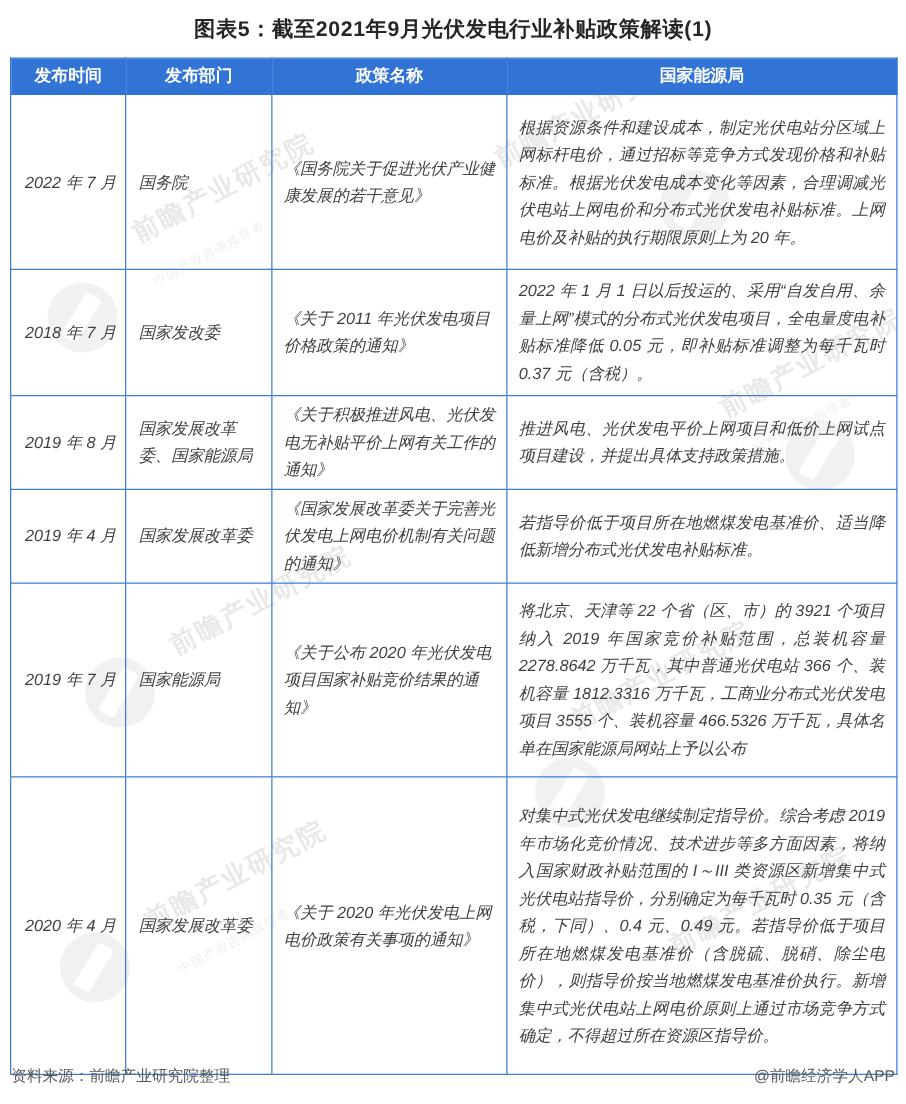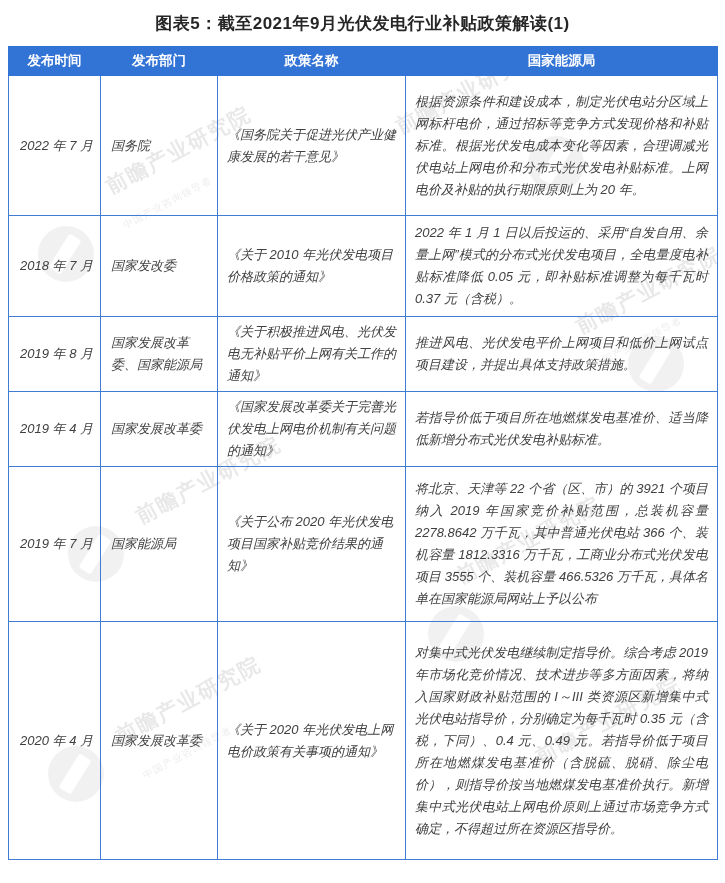--- a/index.html
+++ b/index.html
@@ -113,21 +113,21 @@
     <tbody>
       <tr>
         <td class="col-date">2022 年 7 月</td>
         <td class="col-dept">国务院</td>
         <td class="col-policy">《国务院关于促进光伏产业健康发展的若干意见》</td>
         <td class="col-content">根据资源条件和建设成本，制定光伏电站分区域上网标杆电价，通过招标等竞争方式发现价格和补贴标准。根据光伏发电成本变化等因素，合理调减光伏电站上网电价和分布式光伏发电补贴标准。上网电价及补贴的执行期限原则上为 20 年。</td>
       </tr>
       <tr>
         <td class="col-date">2018 年 7 月</td>
         <td class="col-dept">国家发改委</td>
-        <td class="col-policy">《关于 2010 年光伏发电项目价格政策的通知》</td>
+        <td class="col-policy">《关于 2011 年光伏发电项目价格政策的通知》</td>
         <td class="col-content">2022 年 1 月 1 日以后投运的、采用“自发自用、余量上网”模式的分布式光伏发电项目，全电量度电补贴标准降低 0.05 元，即补贴标准调整为每千瓦时 0.37 元（含税）。</td>
       </tr>
       <tr>
         <td class="col-date">2019 年 8 月</td>
         <td class="col-dept">国家发展改革委、国家能源局</td>
         <td class="col-policy">《关于积极推进风电、光伏发电无补贴平价上网有关工作的通知》</td>
         <td class="col-content">推进风电、光伏发电平价上网项目和低价上网试点项目建设，并提出具体支持政策措施。</td>
       </tr>
       <tr>
         <td class="col-date">2019 年 4 月</td>
@@ -143,14 +143,18 @@
       </tr>
       <tr>
         <td class="col-date">2020 年 4 月</td>
         <td class="col-dept">国家发展改革委</td>
         <td class="col-policy">《关于 2020 年光伏发电上网电价政策有关事项的通知》</td>
         <td class="col-content">对集中式光伏发电继续制定指导价。综合考虑 2019 年市场化竞价情况、技术进步等多方面因素，将纳入国家财政补贴范围的 I～III 类资源区新增集中式光伏电站指导价，分别确定为每千瓦时 0.35 元（含税，下同）、0.4 元、0.49 元。若指导价低于项目所在地燃煤发电基准价（含脱硫、脱硝、除尘电价），则指导价按当地燃煤发电基准价执行。新增集中式光伏电站上网电价原则上通过市场竞争方式确定，不得超过所在资源区指导价。</td>
       </tr>
     </tbody>
   </table>
 
+  <div class="footer">
+    <span>资料来源：前瞻产业研究院整理</span>
+    <span>@前瞻经济学人APP</span>
+  </div>
 
 </div>
 
 </body></html>

